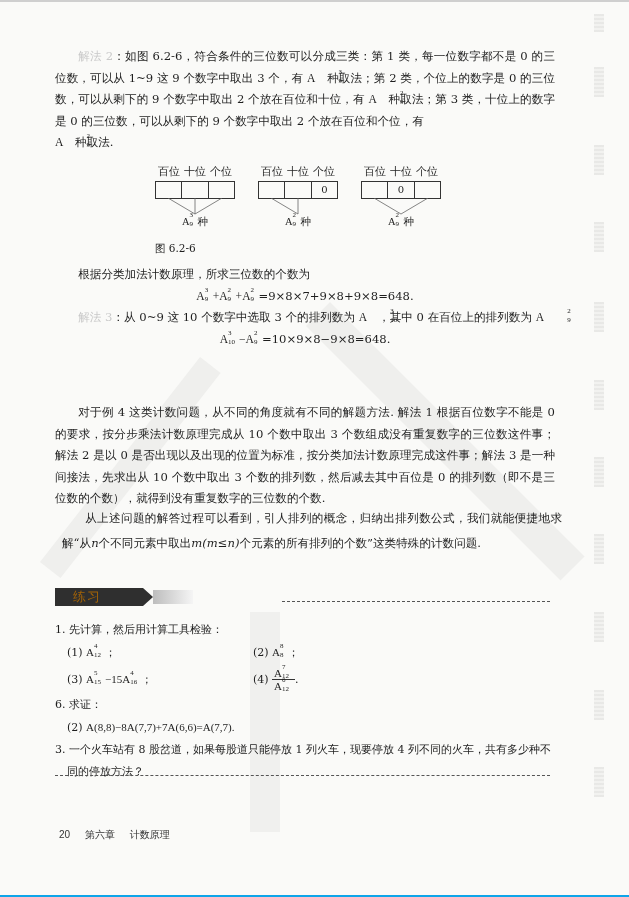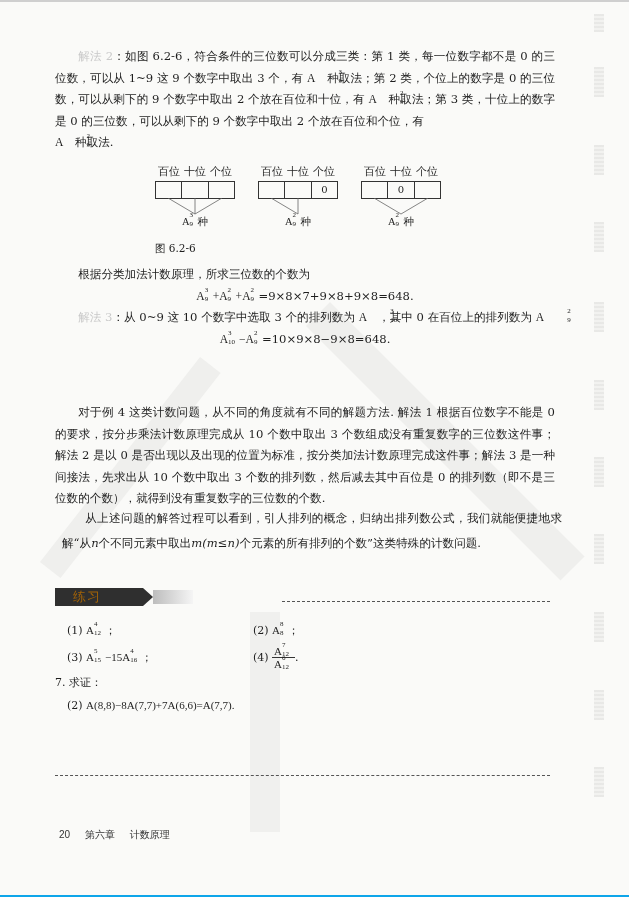--- a/index.html
+++ b/index.html
@@ -183,35 +183,37 @@
 
   <div class="ex-banner">
     <div class="bar"></div>
       <div class="tip"></div>
       <div class="fade"></div>
     <div class="txt">练习</div>
   </div>
   <div class="dash-line dash-top"></div>
 
   <div class="exercises">
+    <div>1. 先计算，然后用计算工具检验：</div>
     <div class="ex-row">
       <div class="c1"><span>(1)</span> <span class="A">A<span class="scr" style="width:11px"><span class="s-up">4</span><span class="s-dn">12</span></span></span><span>；</span></div>
       <div><span>(2)</span> <span class="A">A<span class="scr"><span class="s-up">8</span><span class="s-dn">8</span></span></span><span>；</span></div>
     </div>
     <div class="ex-row" style="height:30px;align-items:center;">
       <div class="c1"><span>(3)</span> <span class="A">A<span class="scr" style="width:11px"><span class="s-up">5</span><span class="s-dn">15</span></span><span>−15A</span><span class="scr" style="width:11px"><span class="s-up">4</span><span class="s-dn">16</span></span></span><span>；</span></div>
       <div><span>(4)</span> <span class="frac A">
             <span class="num">A<span class="scr" style="width:11px"><span class="s-up">7</span><span class="s-dn">12</span></span></span>
             <span class="den">A<span class="scr" style="width:11px"><span class="s-up">6</span><span class="s-dn">12</span></span></span>
           </span><span>.</span></div>
     </div>
-    <div>7. 求证：</div>
+    <div>6. 求证：</div>
     <div class="ex-row">
       <div><span>(2)</span> <span class="A">A(8,8)−8A(7,7)+7A(6,6)=A(7,7).</span></div>
     </div>
+    <div class="q3">3. 一个火车站有 8 股岔道，如果每股道只能停放 1 列火车，现要停放 4 列不同的火车，共有多少种不同的停放方法？</div>
   </div>
   <div class="dash-line dash-bot"></div>
 
   <div class="footer">
     <span>20</span>
     <span>第六章</span>
     <span>计数原理</span>
   </div>
 </div>
 

